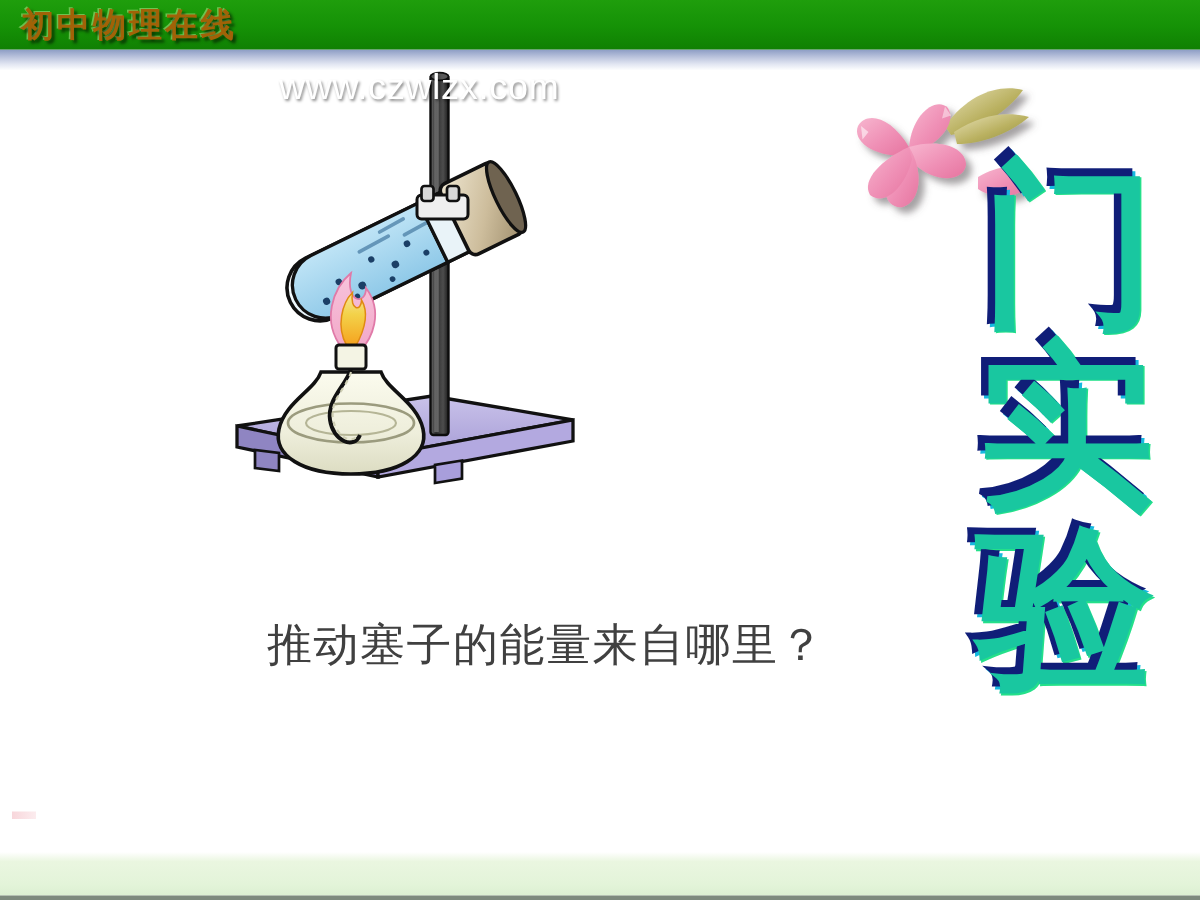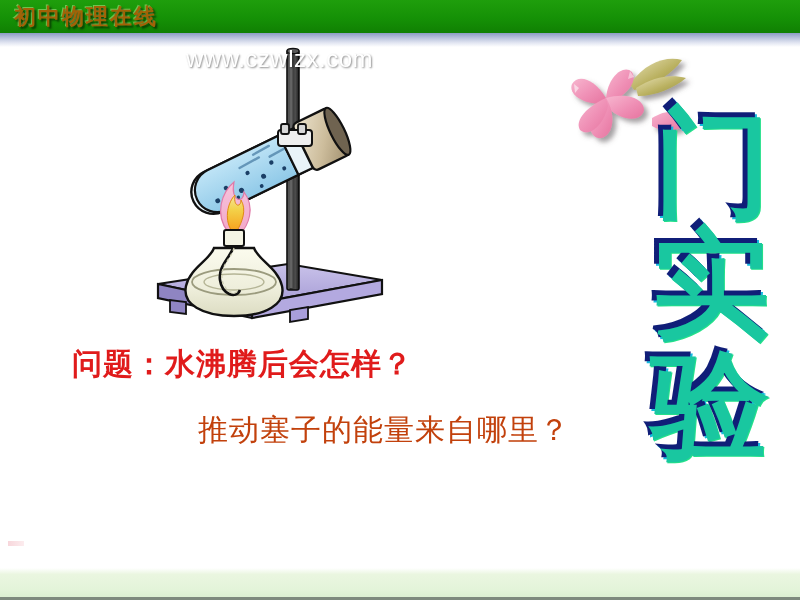--- a/index.html
+++ b/index.html
@@ -101,26 +101,25 @@
     color: #e01b1b;
     letter-spacing: 1px;
     font-family: "DejaVu Sans", "Liberation Sans", sans-serif;
     white-space: nowrap;
     z-index: 12;
   }
   .q-line-2 {
     position: absolute;
     left: 178px; top: 410px;
     font-size: 30px;
-    color: #c2410c;
+    color: #404040;
     letter-spacing: 1px;
     font-family: "DejaVu Sans", "Liberation Sans", sans-serif;
     white-space: nowrap;
     z-index: 12;
-    margin-left: 20px;
   }
 
   
   .deco-col {
     position: absolute;
     left: 560px; top: 44px;
     width: 240px; height: 500px;
     z-index: 11;
   }
   .blossom {
@@ -261,21 +260,20 @@
         <rect x="84" y="188" width="20" height="16" rx="2" fill="#f4f4e4" stroke="#111" stroke-width="2"></rect>
         <path d="M74,206 C70,218 50,226 46,244 C42,262 62,274 94,274 C126,274 146,262 142,244 C138,226 118,218 114,206 Z" fill="url(#lampGrad)" stroke="#111" stroke-width="2.4"></path>
         <ellipse cx="94" cy="240" rx="42" ry="13" fill="none" stroke="#9b9b7e" stroke-width="1.8"></ellipse>
         <ellipse cx="94" cy="240" rx="30" ry="8" fill="none" stroke="#b5b596" stroke-width="1.4"></ellipse>
         <path d="M94,204 C90,216 78,224 80,238 C82,252 96,258 100,248" fill="none" stroke="#111" stroke-width="2.6"></path>
         <path d="M94,206 C91,217 80,224 82,237 C84,250 96,255 99,247" fill="none" stroke="#cfcfb4" stroke-width="1.4" stroke-dasharray="3 3"></path>
       </g>
     </svg>
   </div>
 
-  <div class="q-line-1">问题：水沸腾后会怎样？</div>
   <div class="q-line-2">推动塞子的能量来自哪里？</div>
 
   <div class="deco-col">
 
     <div class="blossom">
       <svg width="140" height="110" viewBox="0 0 140 110" xmlns="http://www.w3.org/2000/svg">
         <defs>
           <linearGradient id="petal" x1="0" y1="0" x2="1" y2="1">
             <stop offset="0%" stop-color="#f7b6cf"></stop>
             <stop offset="55%" stop-color="#ef8fb5"></stop>

